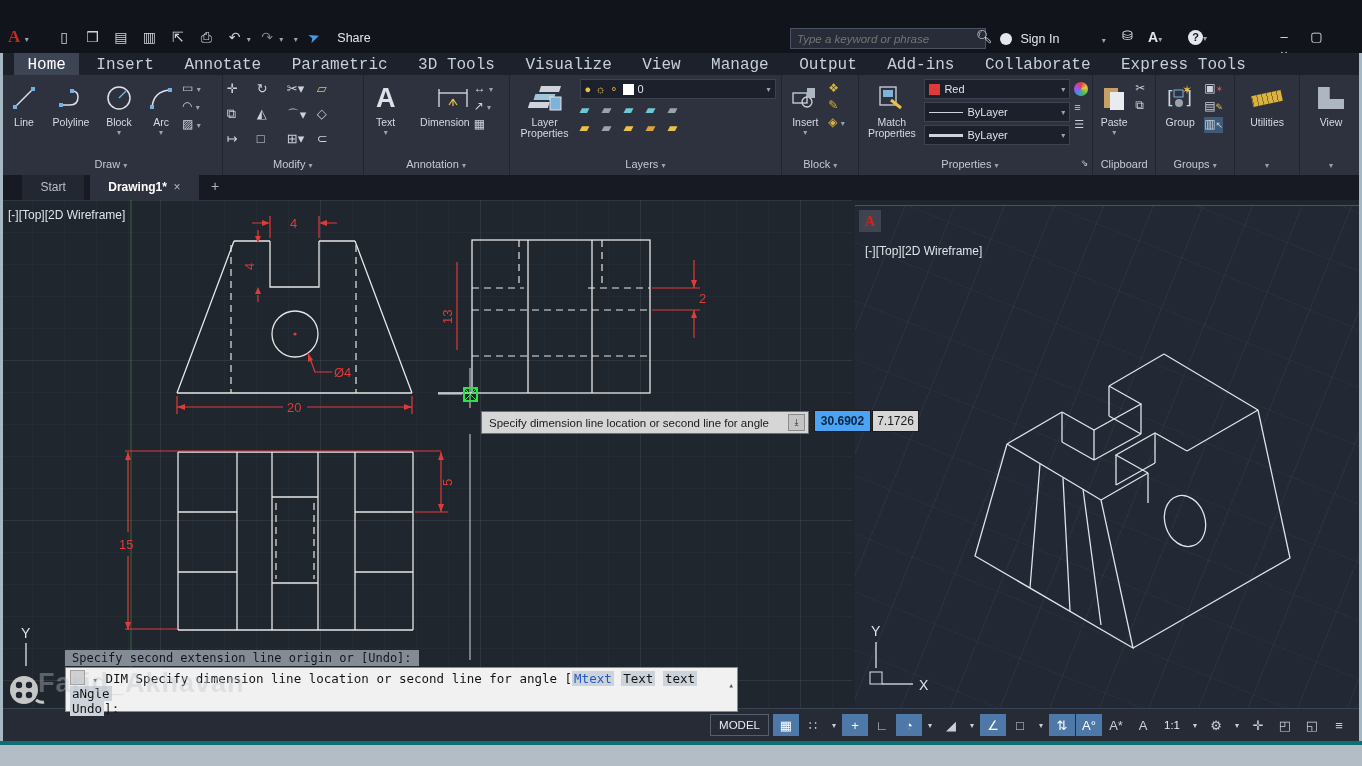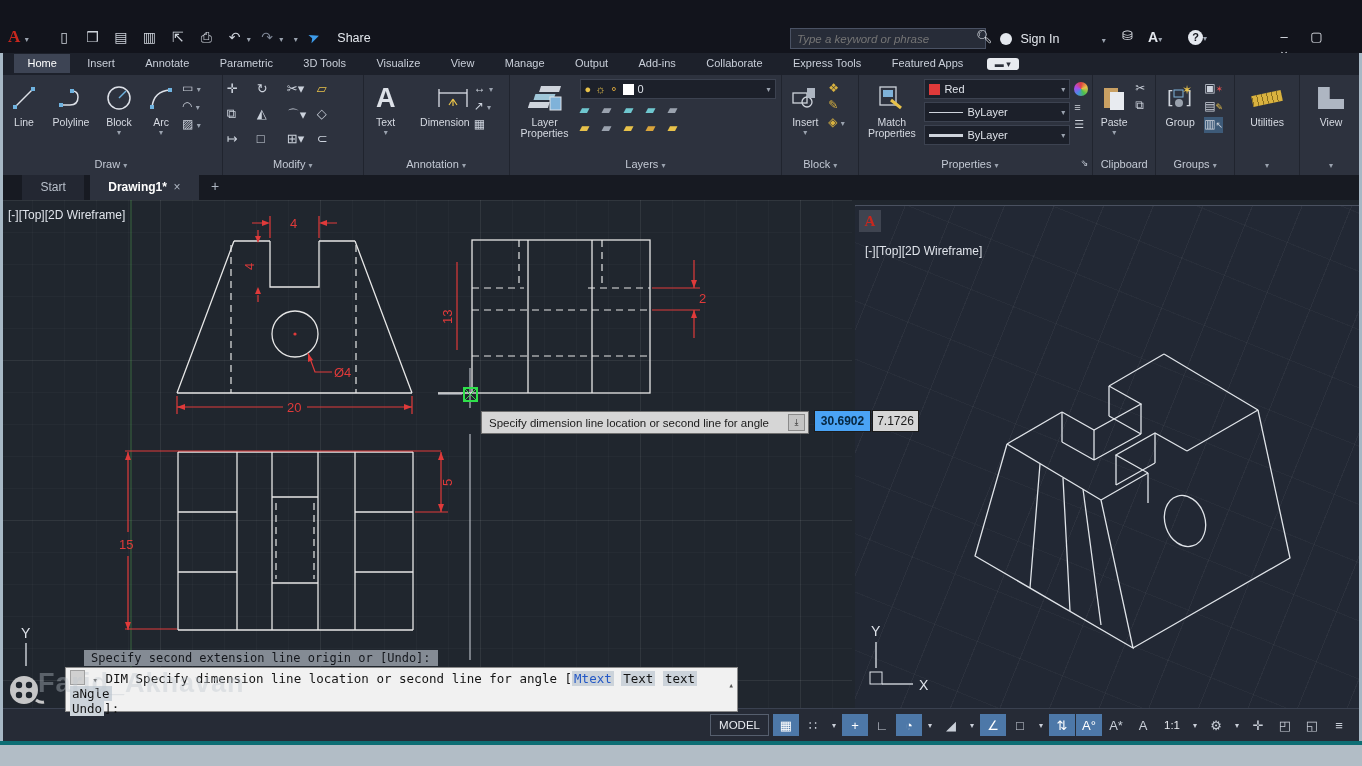--- a/index.html
+++ b/index.html
@@ -10,21 +10,21 @@
   
   #titlebar{left:0;top:0;width:1362px;height:53px;background:#12141c;}
   .qa-ic{display:inline-block;width:24px;text-align:center;font-size:14px;color:#cfd4dc;}
   .caret{font-size:8px;color:#9aa2ae;}
   #title-center{left:430px;top:28px;width:420px;text-align:center;font-size:13px;color:#e8ebf0;}
   #search-box{left:790px;top:28px;width:182px;height:19px;background:#272c38;border:1px solid #4a5264;
               color:#98a0ad;font-style:italic;font-size:11.5px;padding:0 6px;}
   .winbtn{display:inline-block;width:28px;text-align:center;color:#e2e6ec;font-size:13px;}
   
   #tabrow{left:0;top:53px;width:1362px;height:22px;background:#1d212b;}
-  .rtab{display:inline-block;padding:3px 13px 4px 13px;font-size:11px;color:#c9cfd9;}
+  .rtab{display:inline-block;padding:3px 13px 4px 13px;font-size:16px;color:#c9cfd9;font-family:Liberation Mono, monospace;}
   .rtab.active{background:#3d4454;color:#ffffff;}
   
   #ribbon{left:0;top:75px;width:1362px;height:100px;background:#2d323e;display:flex;}
   .panel{position:relative;height:100px;border-right:1px solid #20242e;display:flex;flex-direction:column;}
   .pbody{flex:1;display:flex;align-items:flex-start;padding:4px 4px 0 4px;gap:4px;}
   .plabel{height:17px;text-align:center;font-size:11px;color:#c3c9d4;}
   .bigbtn{display:flex;flex-direction:column;align-items:center;width:46px;padding-top:2px;}
   .bigbtn .blabel{font-size:10.5px;color:#d6dae2;margin-top:2px;text-align:center;line-height:11px;}
   .bicon{height:34px;display:flex;align-items:center;justify-content:center;font-size:24px;color:#dde1e8;}
   .smallcol{display:flex;flex-direction:column;gap:2px;padding-top:2px;}
@@ -54,21 +54,21 @@
   .vplabel{font-size:12px;color:#dfe3ea;text-align:right;}
   
   #di-tip{left:481px;top:411px;width:316px;height:21px;background:#d6d6d6;border:1px solid #6f6f6f;
           color:#1a1a1a;font-size:11.5px;display:flex;align-items:center;padding:0 3px 0 7px;z-index:30;}
   #di-x{left:814px;top:410px;width:55px;height:20px;background:#4aa3f5;border:1px solid #1b1b1b;color:#06263f;
         font-size:12px;font-weight:bold;text-align:center;line-height:20px;z-index:30;}
   #di-y{left:872px;top:410px;width:45px;height:20px;background:#d6d6d6;border:1px solid #1b1b1b;color:#1a1a1a;
         font-size:12px;text-align:center;line-height:20px;z-index:30;}
   
   #cmd-history{left:65px;top:650px;background:#848b94;color:#14171c;
-               font-family:"DejaVu Sans Mono",monospace;font-size:12px;padding:1px 7px;z-index:20;margin-left:19px;}
+               font-family:"DejaVu Sans Mono",monospace;font-size:12px;padding:1px 7px;z-index:20;}
   #cmd-box{left:65px;top:667px;width:663px;height:39px;background:#f1f1f1;border:1px solid #8a8a8a;
            font-family:"DejaVu Sans Mono",monospace;font-size:12.5px;color:#141414;z-index:20;padding:2px 4px;}
   .kw{background:#ccd3da;padding:0 2px;}
   .kw.first{color:#2458c5;}
   #cmd-scroll{position:absolute;right:3px;top:12px;font-size:9px;color:#555;}
   #watermark{left:38px;top:668px;font-size:27px;font-weight:bold;letter-spacing:1px;
              color:rgba(190,197,205,.38);z-index:25;pointer-events:none;}
   
   #statusbar{left:0;top:708px;width:1362px;height:33px;background:#262b36;border-top:1px solid #3a4150;
              display:flex;align-items:center;justify-content:flex-end;padding-right:10px;gap:1px;box-sizing:border-box;}

